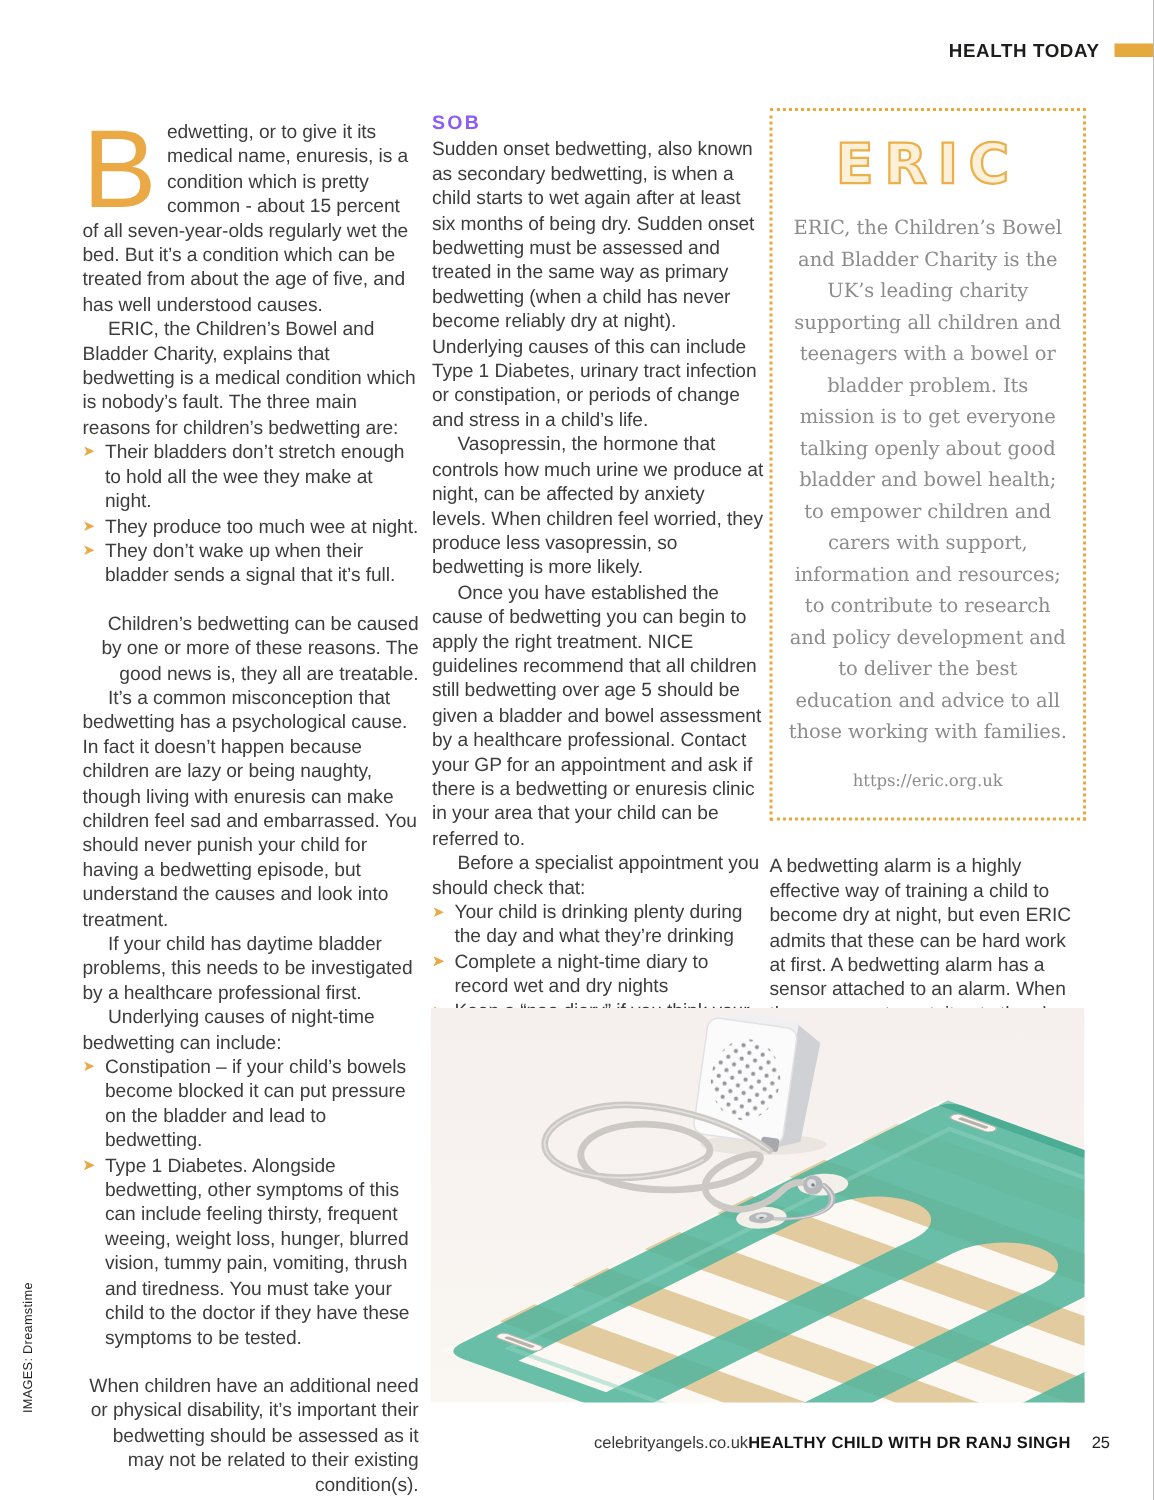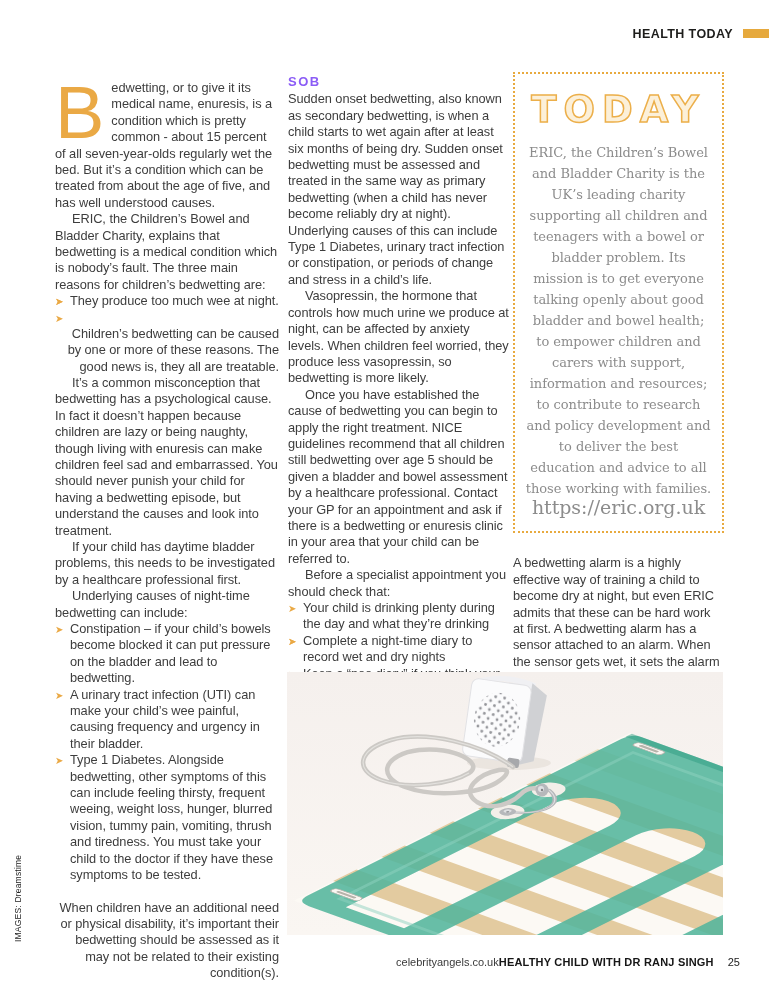--- a/index.html
+++ b/index.html
@@ -36,22 +36,22 @@
     letter-spacing:-1px; }
 
   
   .eric-box { border:2px dotted #e8aa3f; padding:16px 10px 16px; text-align:center;
     margin-bottom:22px; }
   .eric-title { font-family:"DejaVu Sans", sans-serif; font-weight:bold; font-size:37px;
     line-height:40px; letter-spacing:7px; color:rgba(243,201,120,0.28);
     -webkit-text-stroke:1.5px #ecaf4a; margin-bottom:12px; }
   .eric-body { font-family:"DejaVu Serif", serif; font-size:13px; line-height:21px;
     color:#8c8c8c; }
-  .eric-url { font-family:"DejaVu Serif", serif; font-size:19px; color:#8c8c8c;
-    margin-top:0; }
+  .eric-url { font-family:"DejaVu Serif", serif; font-size:11px; color:#8c8c8c;
+    margin-top:14px; }
 
   
   .photo { position:absolute; left:287px; top:672px; width:436px; height:263px; }
   .photo svg { display:block; }
 
   
   .footer { position:absolute; top:956px; right:29px; font-size:11px; color:#333;
     white-space:nowrap; }
   .footer .site { font-weight:normal; color:#3a3a3a; }
   .footer .mag { font-weight:bold; color:#161616; letter-spacing:0.2px; }
@@ -66,29 +66,29 @@
 
 <div class="page">
 
   <div class="mag-title">HEALTH TODAY</div>
   <div class="mag-bar"></div>
 
   <div class="col" id="col1">
     <p class="body-p"><span class="dropcap">B</span><span>edwetting, or to give it its medical name, enuresis, is a condition which is pretty common - about 15 percent of all seven-year-olds regularly wet the bed. But it’s a condition which can be treated from about the age of five, and has well understood causes.</span></p>
     <div>
         <p class="body-p indent">ERIC, the Children’s Bowel and Bladder Charity, explains that bedwetting is a medical condition which is nobody’s fault. The three main reasons for children’s bedwetting are:</p>
-        <div class="bullet"><span class="arrow">➤</span></div>
+        <div class="bullet"><span class="arrow">➤</span><span>Their bladders don’t stretch enough to hold all the wee they make at night.</span></div>
         <div class="bullet"><span class="arrow">➤</span><span>They produce too much wee at night.</span></div>
-        <div class="bullet"><span class="arrow">➤</span></div>
+        <div class="bullet"><span class="arrow">➤</span><span>They don’t wake up when their bladder sends a signal that it’s full.</span></div>
         <p class="body-p gap">Children’s bedwetting can be caused by one or more of these reasons. The good news is, they all are treatable.</p>
         <p class="body-p indent">It’s a common misconception that bedwetting has a psychological cause. In fact it doesn’t happen because children are lazy or being naughty, though living with enuresis can make children feel sad and embarrassed. You should never punish your child for having a bedwetting episode, but understand the causes and look into treatment.</p>
         <p class="body-p indent">If your child has daytime bladder problems, this needs to be investigated by a healthcare professional first.</p>
         <p class="body-p indent">Underlying causes of night-time bedwetting can include:</p>
         <div class="bullet"><span class="arrow">➤</span><span>Constipation – if your child’s bowels become blocked it can put pressure on the bladder and lead to bedwetting.</span></div>
-        <div class="bullet"><span class="arrow">➤</span><span>A urinary tract infection (UTI) can make your child’s wee painful, causing frequency and urgency in their bladder.</span></div>
+        <div class="bullet"><span class="arrow">➤</span></div>
         <div class="bullet"><span class="arrow">➤</span><span>Type 1 Diabetes. Alongside bedwetting, other symptoms of this can include feeling thirsty, frequent weeing, weight loss, hunger, blurred vision, tummy pain, vomiting, thrush and tiredness. You must take your child to the doctor if they have these symptoms to be tested.</span></div>
         <p class="body-p gap">When children have an additional need or physical disability, it’s important their bedwetting should be assessed as it may not be related to their existing condition(s).</p>
       </div>
   </div>
 
   <div class="col" id="col2">
     <div>
         <div class="col-heading">SOB</div>
         <p class="body-p">Sudden onset bedwetting, also known as secondary bedwetting, is when a child starts to wet again after at least six months of being dry. Sudden onset bedwetting must be assessed and treated in the same way as primary bedwetting (when a child has never become reliably dry at night). Underlying causes of this can include Type 1 Diabetes, urinary tract infection or constipation, or periods of change and stress in a child’s life.</p>
         <p class="body-p indent">Vasopressin, the hormone that controls how much urine we produce at night, can be affected by anxiety levels. When children feel worried, they produce less vasopressin, so bedwetting is more likely.</p>
@@ -96,21 +96,21 @@
         <p class="body-p indent">Before a specialist appointment you should check that:</p>
         <div class="bullet"><span class="arrow">➤</span><span>Your child is drinking plenty during the day and what they’re drinking</span></div>
         <div class="bullet"><span class="arrow">➤</span></div>
         <div class="bullet"><span class="arrow">➤</span><span>Complete a night-time diary to record wet and dry nights</span></div>
         <div class="bullet"><span class="arrow">➤</span><span>Keep a “poo diary” if you think your child is constipated</span></div>
       </div>
   </div>
 
   <div class="col" id="col3">
     <div class="eric-box">
-      <div class="eric-title">TODAY</div>
+      <div class="eric-title">ERIC</div>
       <div class="eric-body">ERIC, the Children’s Bowel and Bladder Charity is the UK’s leading charity supporting all children and teenagers with a bowel or bladder problem. Its mission is to get everyone talking openly about good bladder and bowel health; to empower children and carers with support, information and resources; to contribute to research and policy development and to deliver the best education and advice to all those working with families.</div>
       <div class="eric-url">https://eric.org.uk</div>
     </div>
     <div>
         <p class="body-p">A bedwetting alarm is a highly effective way of training a child to become dry at night, but even ERIC admits that these can be hard work at first. A bedwetting alarm has a sensor attached to an alarm. When the sensor gets wet, it sets the alarm off, and this should wake your child up. Over time, the alarm helps your child to learn when they need to wee and wake up to go to the toilet. Alarms are not available on the NHS, but you may be able to borrow one from your local enuresis (bedwetting) or continence clinic.<span class="more-glyph">»</span></p>
       </div>
   </div>
 
   <div class="photo">
     <svg width="436" height="263" viewBox="0 0 436 263" xmlns="http://www.w3.org/2000/svg">

